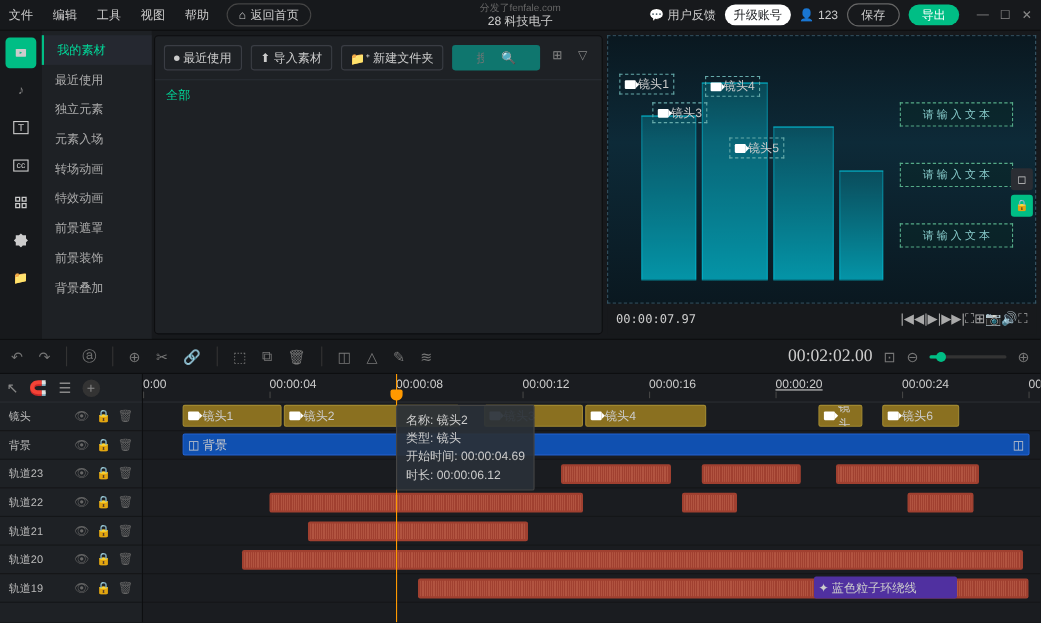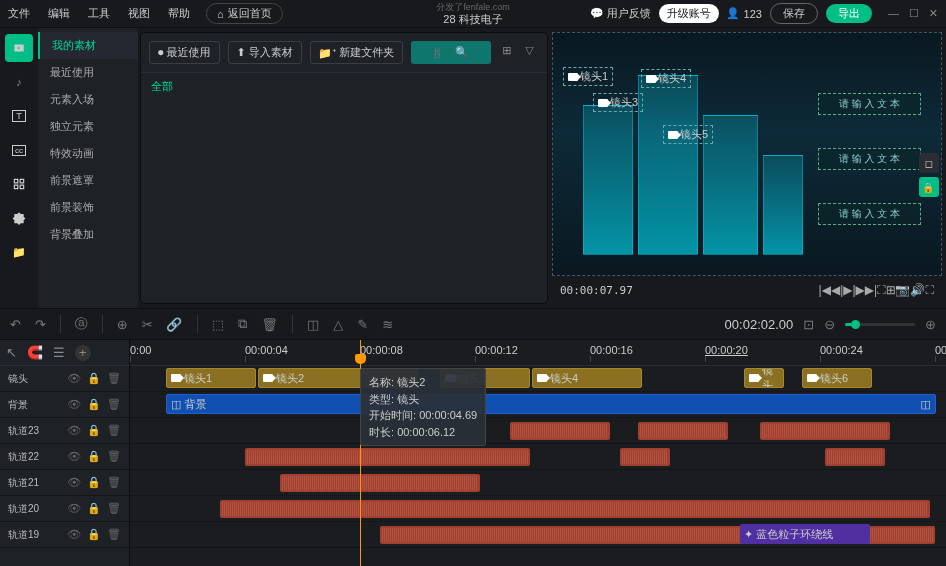--- a/index.html
+++ b/index.html
@@ -54,21 +54,21 @@
 .time-disp{font-size:11px;font-family:monospace}
 .pctrl-spacer{flex:1}
 .pctrl-icon{cursor:pointer;color:#aaa;font-size:12px}
 .side-btns{position:absolute;right:2px;top:120px;display:flex;flex-direction:column;gap:4px}
 .side-btns div{width:20px;height:20px;background:#2a2d33;border-radius:3px;display:flex;align-items:center;justify-content:center;cursor:pointer;font-size:10px}
 .side-btns div.active{background:#00be85}
 .tool-row{height:32px;background:#17191c;border-top:1px solid #0d0e10;border-bottom:1px solid #0d0e10;display:flex;align-items:center;padding:0 10px;gap:14px}
 .tool-icon{cursor:pointer;color:#777;font-size:13px}
 .tool-sep{width:1px;height:18px;background:#333}
 .tool-right{margin-left:auto;display:flex;align-items:center;gap:10px}
-.dur-disp{font-family:Liberation Sans, sans-serif;font-size:13px}
+.dur-disp{font-family:Liberation Serif, serif;font-size:16px}
 .zoom-slider{width:70px;height:3px;background:#333;border-radius:2px;position:relative}
 .zoom-slider::before{content:"";position:absolute;left:0;width:8px;height:3px;background:#00be85;border-radius:2px}
 .zoom-thumb{position:absolute;left:6px;top:-3px;width:9px;height:9px;background:#00be85;border-radius:50%}
 .timeline{height:226px;display:flex;background:#1a1c20;overflow:hidden}
 .track-labels{width:130px;background:#1e2125;border-right:1px solid #0d0e10}
 .ruler-head{height:26px;display:flex;align-items:center;padding:0 6px;gap:10px;border-bottom:1px solid #2a2d33}
 .rh-icon{cursor:pointer;color:#888;font-size:13px}
 .track-label{height:26px;display:flex;align-items:center;padding:0 8px;gap:6px;border-bottom:1px solid #141618}
 .tl-name{flex:1;font-size:10px;color:#bbb}
 .tl-icon{cursor:pointer;color:#666;font-size:11px}
@@ -152,22 +152,23 @@
     <div class="icon-btn">
         <svg viewBox="0 0 24 24">
           <path d="M12 2l3 3h5v5l3 3-3 3v5h-5l-3 3-3-3H4v-5l-3-3 3-3V5h5z" fill="currentColor"></path>
         </svg>
       </div>
     <div class="icon-btn">📁</div>
   </div>
   <div class="cat-col" id="cat-col">
       <div class="cat-item active">我的素材</div>
       <div class="cat-item">最近使用</div>
+      <div class="cat-item">独立元素</div>
       <div class="cat-item">元素入场</div>
-      <div class="cat-item">独立元素</div>
+      <div class="cat-item">转场动画</div>
       <div class="cat-item">特效动画</div>
       <div class="cat-item">前景遮罩</div>
       <div class="cat-item">前景装饰</div>
       <div class="cat-item">背景叠加</div>
     </div>
   <div class="media-panel">
     <div class="media-toolbar">
       <div class="mt-btn">
           <span>⏺</span>
           <span>最近使用</span>

